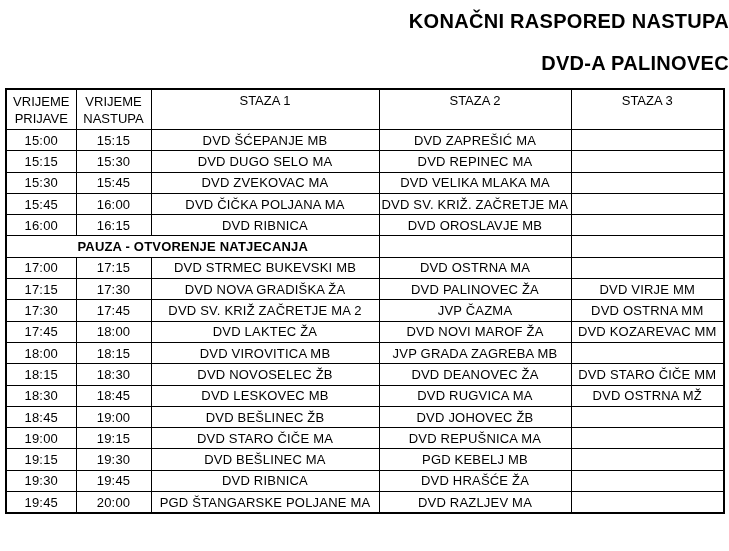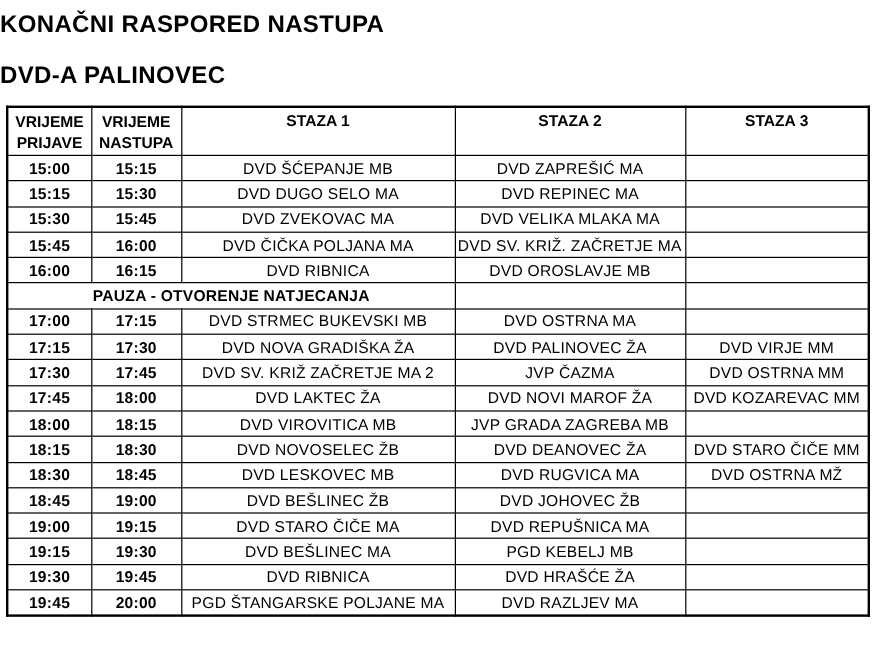--- a/index.html
+++ b/index.html
@@ -11,21 +11,21 @@
     overflow: hidden;
     font-family: "Liberation Sans", sans-serif;
     color: #000000;
   }
   .page {
     width: 729px;
     height: 551px;
     position: relative;
   }
   .doc-title {
-    text-align: left;
+    text-align: right;
     font-weight: bold;
     font-size: 20px;
     letter-spacing: 0.3px;
     line-height: 20px;
     margin: 0;
   }
   .doc-title.t1 { padding-top: 11px; }
   .doc-title.t2 { padding-top: 22px; }
   .doc-title.t3 { padding-top: 22px; }
 
@@ -42,30 +42,30 @@
     padding: 0 2px;
     text-align: center;
     overflow: hidden;
     white-space: nowrap;
     height: 20.3px;
     font-size: 13px;
     line-height: 19px;
   }
   table.schedule th {
     height: 37px;
-    font-weight: bold;
+    font-weight: normal;
     white-space: pre-line;
     line-height: 17px;
     vertical-align: middle;
   }
   table.schedule th.hdr-staza {
     vertical-align: top;
     padding-top: 2px;
   }
-  td.time { font-weight: bold; letter-spacing: 0.2px; }
+  td.time { font-weight: normal; letter-spacing: 0.2px; }
   td.team { font-weight: normal; letter-spacing: 0.2px; }
   td.pause-cell { font-weight: bold; letter-spacing: 0.2px; }
 </style>
 </head>
 <body>
 
 <div class="page">
 
   <div class="doc-title t1">KONAČNI RASPORED NASTUPA</div>
   <div class="doc-title t3">DVD-A PALINOVEC</div>

